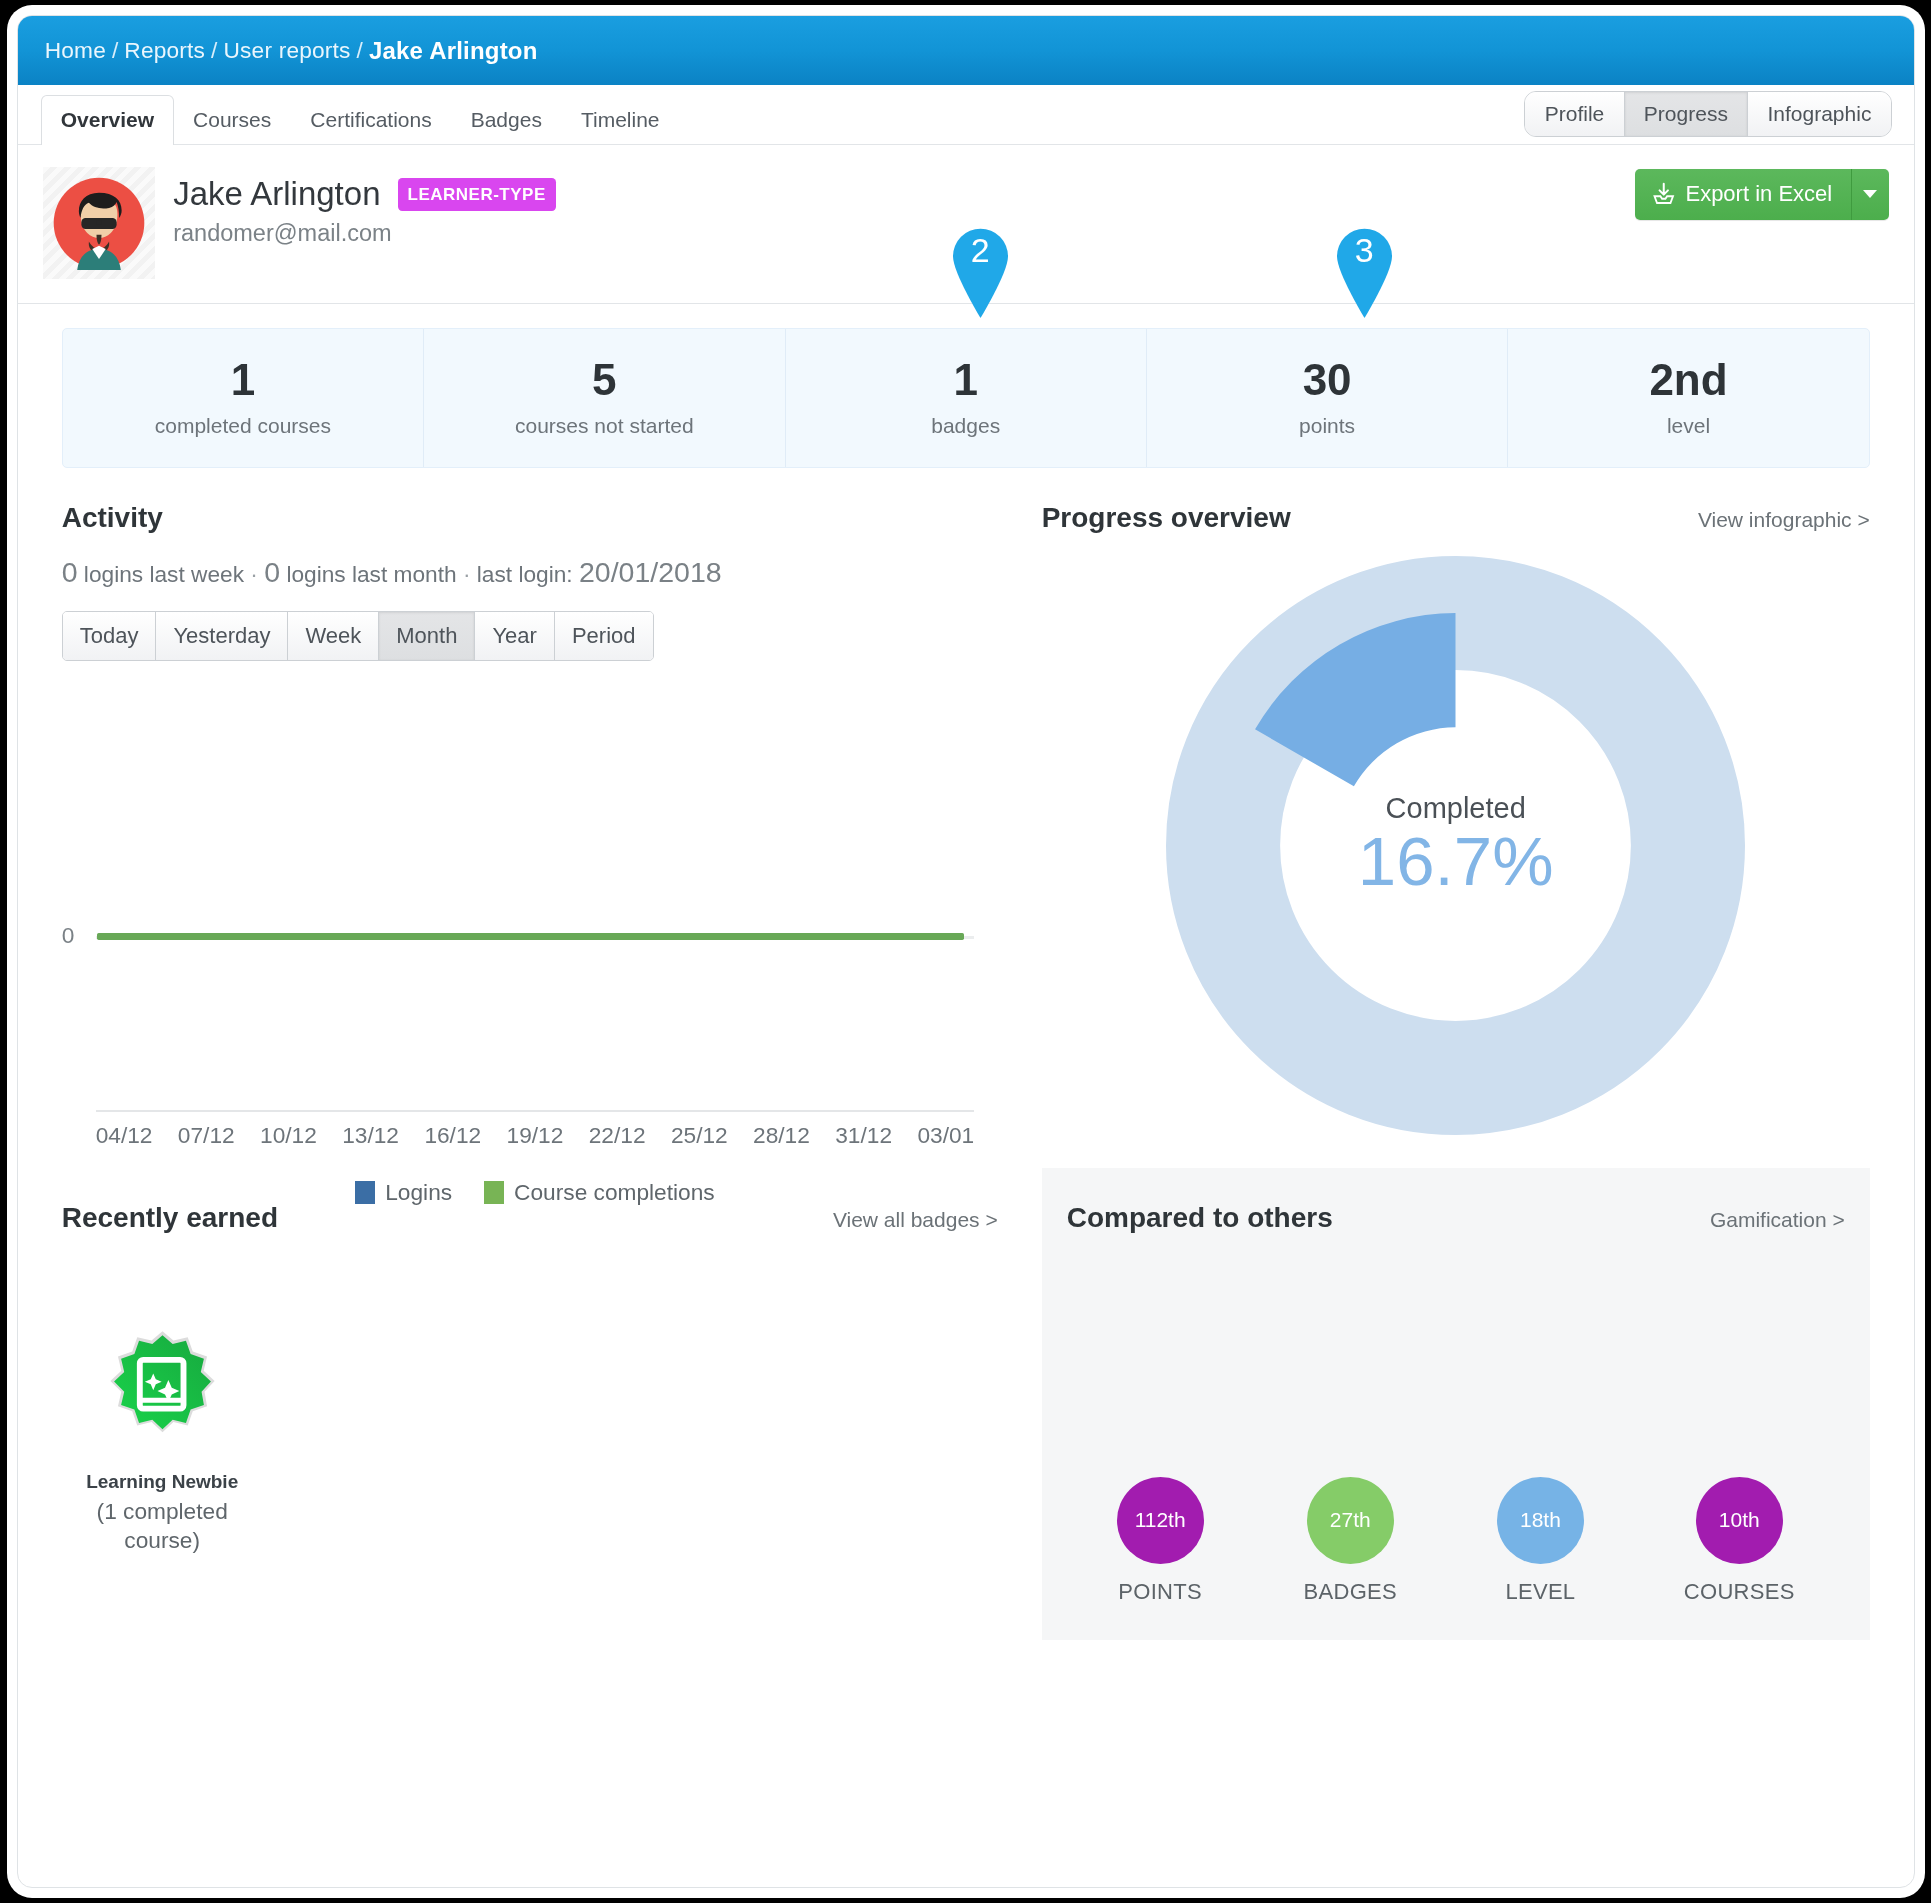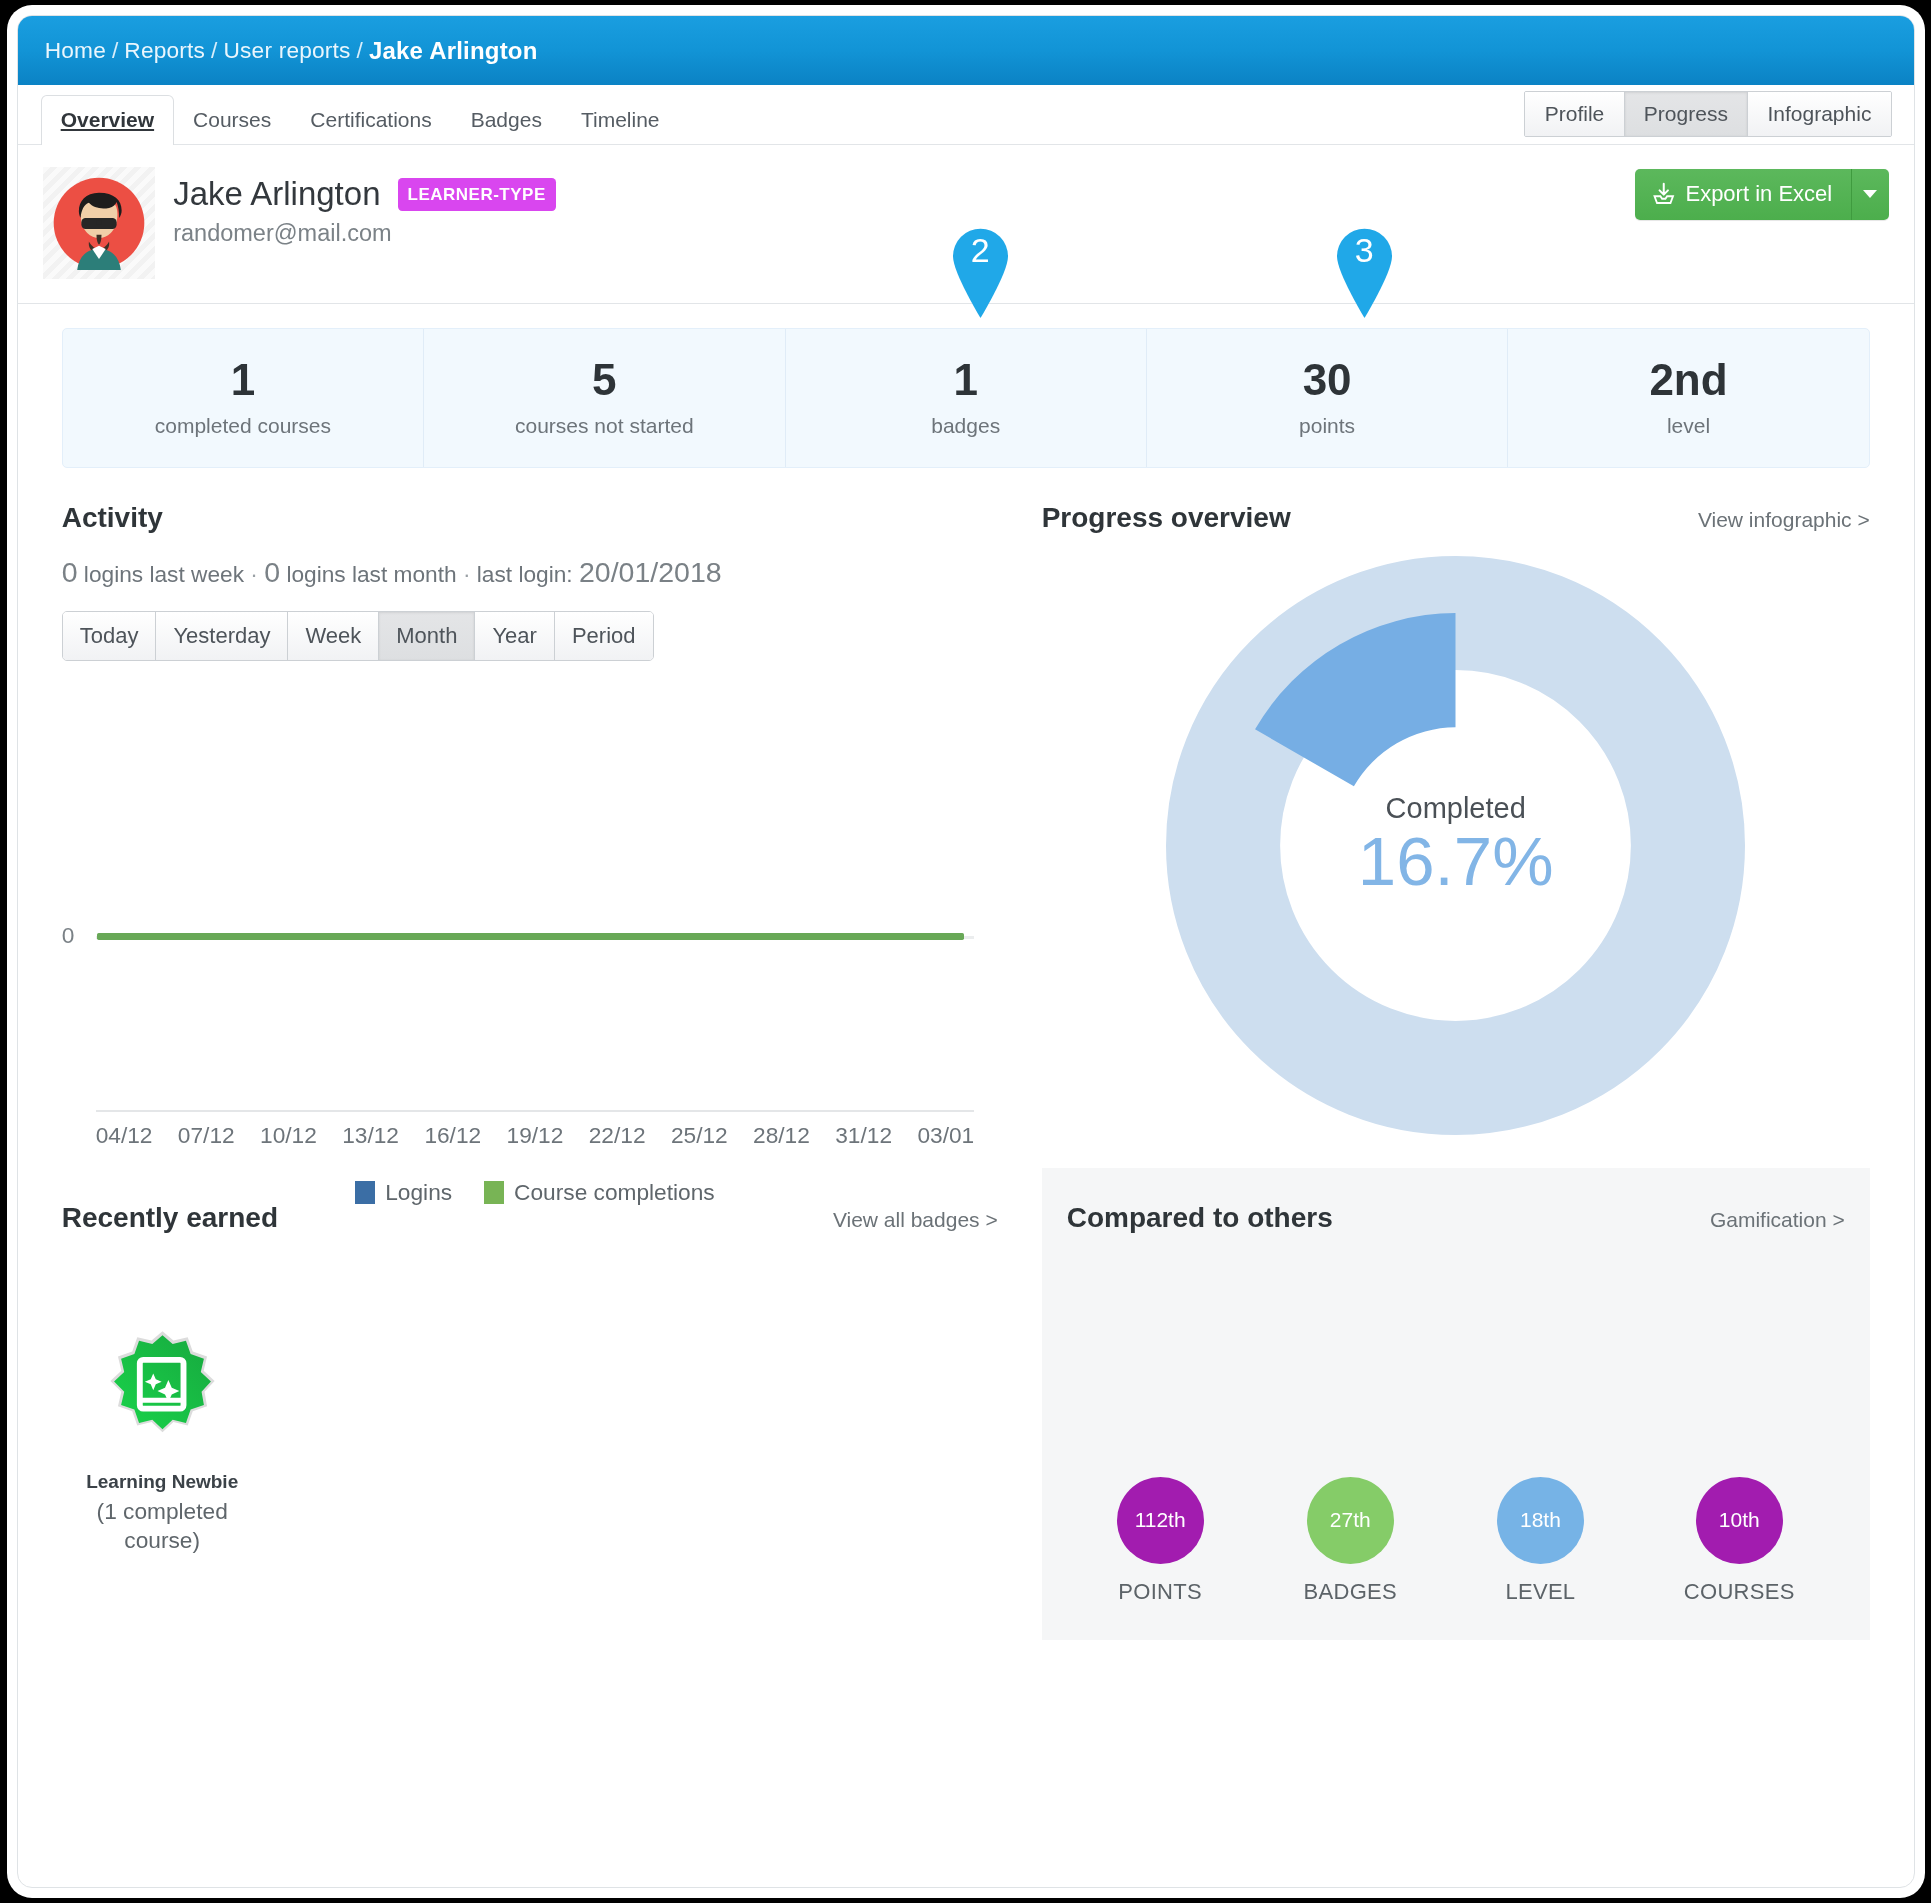--- a/index.html
+++ b/index.html
@@ -73,30 +73,29 @@
     border-radius: 5.9px 5.9px 0 0;
     cursor: pointer;
     white-space: nowrap;
   }
   .tab.active {
     color: #31363b;
     font-weight: bold;
     background: #ffffff;
     border-color: #dcdfe2;
     box-shadow: 0 0.8px 0 0 #ffffff;
-    text-decoration: underline;
   }
 
   
   #view-switch {
     position: absolute;
     right: 22px; bottom: 8.4px;
     display: flex;
     border: 0.8px solid #ccd0d4;
-    border-radius: 2px;
+    border-radius: 12px;
     overflow: hidden;
     background: #f7f8f9;
     justify-content: space-between;
   }
   #view-switch .seg {
     padding: 10px 19.3px;
     font-size: 21px;
     color: #4e545a;
     background: linear-gradient(to bottom,#ffffff,#f1f2f4);
     border-right: 0.8px solid #ccd0d4;

